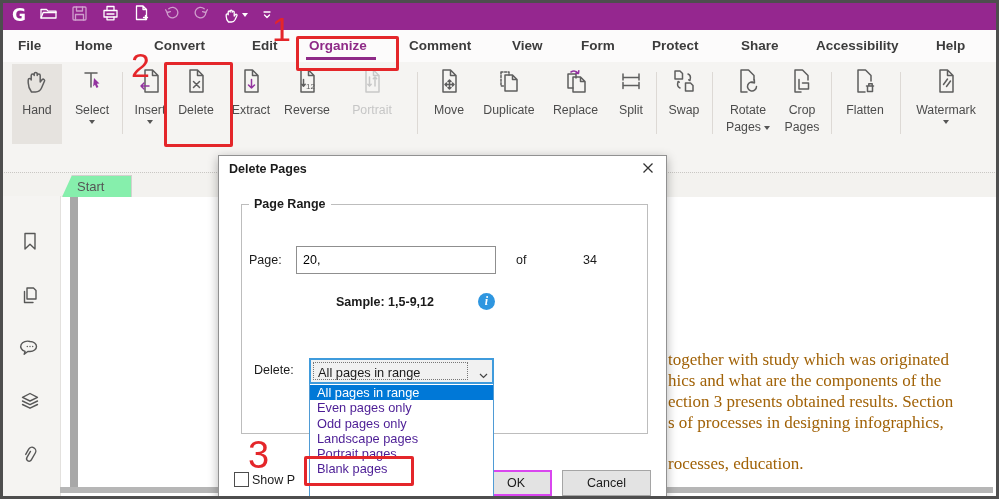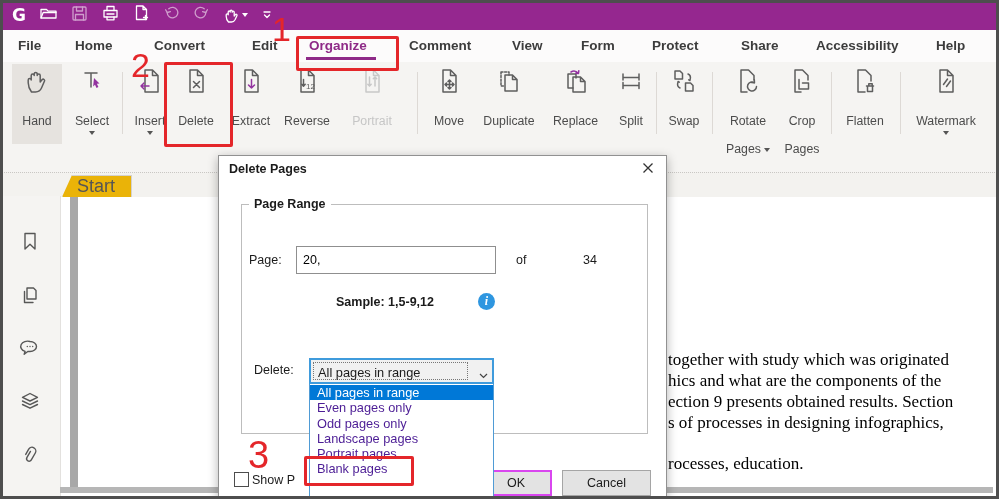--- a/index.html
+++ b/index.html
@@ -16,43 +16,43 @@
   .dim55{opacity:.55;}
   
   .menurow{position:absolute;left:0;top:30px;width:999px;height:32px;background:#fcfbfb;
            border-bottom:1px solid #eceae8;z-index:2;}
   .mtab{position:absolute;top:8px;font-size:13.5px;font-weight:700;color:#3c3c3c;white-space:nowrap;}
   .mtab.active{color:#8e2a87;}
   .munder{position:absolute;top:27px;height:3px;background:#8e2a87;}
   
   .ribbon{position:absolute;left:0;top:62px;width:999px;height:110px;background:#f5f4f2;z-index:2;}
   .rbtn{position:absolute;top:4px;height:78px;display:flex;flex-direction:column;align-items:center;}
-  .rbtn .lbl{font-size:12.3px;color:#4c4c4c;margin-top:14px;line-height:14px;white-space:nowrap;}
+  .rbtn .lbl{font-size:12.3px;color:#4c4c4c;margin-top:3px;line-height:14px;white-space:nowrap;}
   .rbtn.dim .lbl{color:#c6c6c6;}
   svg.ric{stroke:#5e5e5e;fill:none;stroke-width:1.5;stroke-linecap:round;stroke-linejoin:round;}
   .pu{stroke:#9333a0;}
   .fillpu{fill:#9333a0;stroke:none;}
   svg.ric.dimmed *{stroke:#c8c8c8;}
   .tri{width:0;height:0;border-left:3.5px solid transparent;border-right:3.5px solid transparent;
        border-top:4px solid #555;margin-top:3px;}
   .tri.inline{display:inline-block;margin:0 0 1px 3px;}
   .vsep{position:absolute;top:10px;height:62px;width:1px;background:#ddd9d5;}
   .handbg{position:absolute;left:12px;top:2px;width:50px;height:80px;background:#e6e3df;}
   
   .tabstrip{position:absolute;left:0;top:172px;width:999px;height:24px;background:#f3f2ef;
             border-top:1px dotted #c9c7c4;z-index:2;}
-  .starttab{position:absolute;left:62px;top:2px;width:70px;height:22px;background:#eab308;
+  .starttab{position:absolute;left:62px;top:2px;width:70px;height:22px;background:#86efac;
             border:1px solid #d3d1ce;border-bottom:none;clip-path:polygon(10px 0,100% 0,100% 100%,0 100%);
-            font-size:18px;color:#555;padding-left:14px;box-sizing:border-box;line-height:21px;}
+            font-size:13px;color:#555;padding-left:14px;box-sizing:border-box;line-height:21px;}
   .sidebar{position:absolute;left:0;top:196px;width:60px;height:303px;background:#f5f4f2;
            border-right:1px solid #e3e1de;z-index:2;}
   .sbi{position:absolute;left:19px;}
   svg.sic{stroke:#575757;fill:none;stroke-width:1.4;stroke-linecap:round;stroke-linejoin:round;}
   .docarea{position:absolute;left:60px;top:196px;width:939px;height:303px;background:#fff;z-index:1;}
-  .docline{position:absolute;font-family:"Liberation Serif",serif;font-size:17px;color:#000000;white-space:nowrap;}
+  .docline{position:absolute;font-family:"Liberation Serif",serif;font-size:17px;color:#a16207;white-space:nowrap;}
   
   .dialog{position:absolute;left:218px;top:155px;width:449px;height:344px;background:#fff;
           border:1px solid #919191;box-shadow:0 3px 10px rgba(0,0,0,.3);z-index:10;box-sizing:border-box;
           font-size:12.5px;color:#1b1b1b;}
   .dtitle{position:absolute;left:10px;top:6px;font-weight:700;font-size:12.5px;}
   .groupbox{position:absolute;left:22px;top:48px;width:405px;height:228px;border:1px solid #bdbdbd;}
   .grouplabel{position:absolute;left:30px;top:41px;background:#fff;padding:0 5px;font-weight:700;}
   .pginput{position:absolute;left:77px;top:90px;width:200px;height:28px;border:1px solid #8f8f8f;
            background:#fff;font-size:12.5px;padding:0 0 0 6px;box-sizing:border-box;font-family:"Liberation Sans",sans-serif;}
   .infoicon{position:absolute;left:259px;top:137px;width:17px;height:17px;border-radius:50%;
@@ -291,21 +291,21 @@
           <path d="M3.5 14.5 L11 18.2 18.5 14.5"></path>
         </svg></span>
     <span class="sbi" style="top:247px"><svg class="sic" width="22" height="22" viewBox="0 0 22 22">
           <path d="M7.5 13.5 V7.5 a3.8 3.8 0 0 1 7.6 0 v8 a2.5 2.5 0 0 1 -5 0 V8.5" transform="rotate(30 11 11)"></path>
         </svg></span>
   </div>
 
   <div class="docarea">
     <span class="docline" style="left:608px;top:154px">together with study which was originated</span>
     <span class="docline" style="left:608px;top:175px">hics and what are the components of the</span>
-    <span class="docline" style="left:608px;top:196px">ection 9 presents obtained results. Section</span>
+    <span class="docline" style="left:608px;top:196px">ection 3 presents obtained results. Section</span>
     <span class="docline" style="left:608px;top:217px">s of processes in designing infographics,</span>
     <span class="docline" style="left:608px;top:258px">rocesses, education.</span>
   </div>
   <div class="graybar-v"></div>
   <div class="graybar-h"></div>
 
   <div class="dialog">
     <span class="dtitle">Delete Pages</span>
     <span class="abs" style="right:12px;top:6px"><svg width="12" height="12" viewBox="0 0 12 12" style="stroke:#333;stroke-width:1.3">
           <path d="M1.5 1.5 L10.5 10.5 M10.5 1.5 L1.5 10.5"></path>

